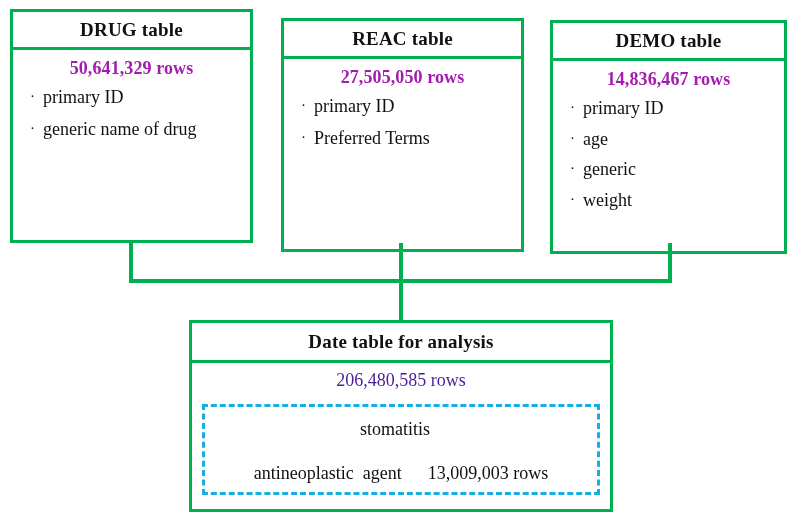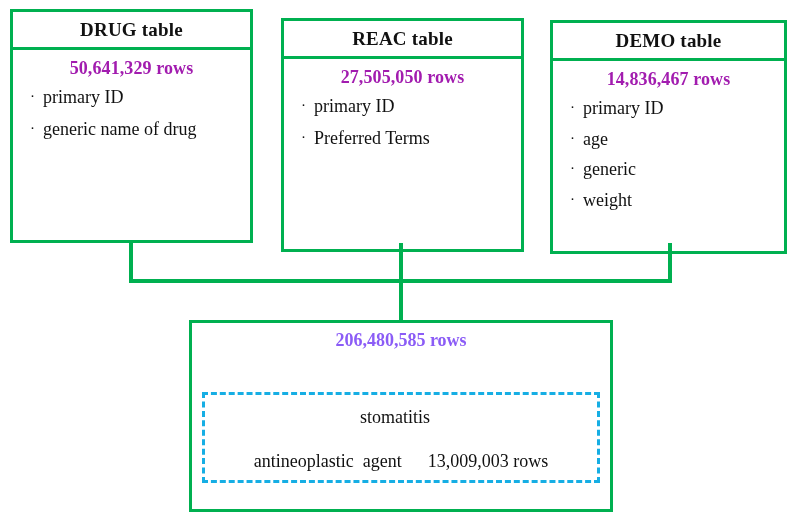--- a/index.html
+++ b/index.html
@@ -74,23 +74,23 @@
 
   
   .conn {
     position: absolute;
     background: #00b050;
   }
 
   
   .analysis-rowcount {
     text-align: center;
-    font-weight: bold;
-    font-size: 18px;
-    color: #8b5cf6;
+    font-weight: normal;
+    font-size: 18px;
+    color: #4c1d95;
     margin-top: 7px;
     margin-bottom: 5px;
   }
   .dashed-box {
     position: absolute;
     box-sizing: border-box;
     border: 3px dashed #16aee4;
     background: #ffffff;
   }
   .dash-line {
@@ -179,26 +179,27 @@
 
   <div class="conn" style="left:399px; top:243px; width:4px; height:40px;"></div>
 
   <div class="conn" style="left:668px; top:243px; width:4px; height:40px;"></div>
 
   <div class="conn" style="left:129px; top:279px; width:543px; height:4px;"></div>
 
   <div class="conn" style="left:399px; top:279px; width:4px; height:43px;"></div>
 
   <div class="tbox" style="left:189px; top:320px; width:424px; height:192px;">
+    <div class="tbox-header" style="height:40px;">Date table for analysis</div>
     <div>
       <div class="analysis-rowcount">206,480,585 rows</div>
     </div>
   </div>
 
-  <div class="dashed-box" style="left:202px; top:392px; width:398px; height:91px;">
+  <div class="dashed-box" style="left:202px; top:404px; width:398px; height:91px;">
     <div class="dash-line dl1">
       <span>stomatitis</span>
       <span class="gap-md"></span>
     </div>
     <div class="dash-line dl2">
       <span>antineoplastic  agent</span>
       <span class="gap-md"></span>
       <span>13,009,003 rows</span>
     </div>
   </div>

